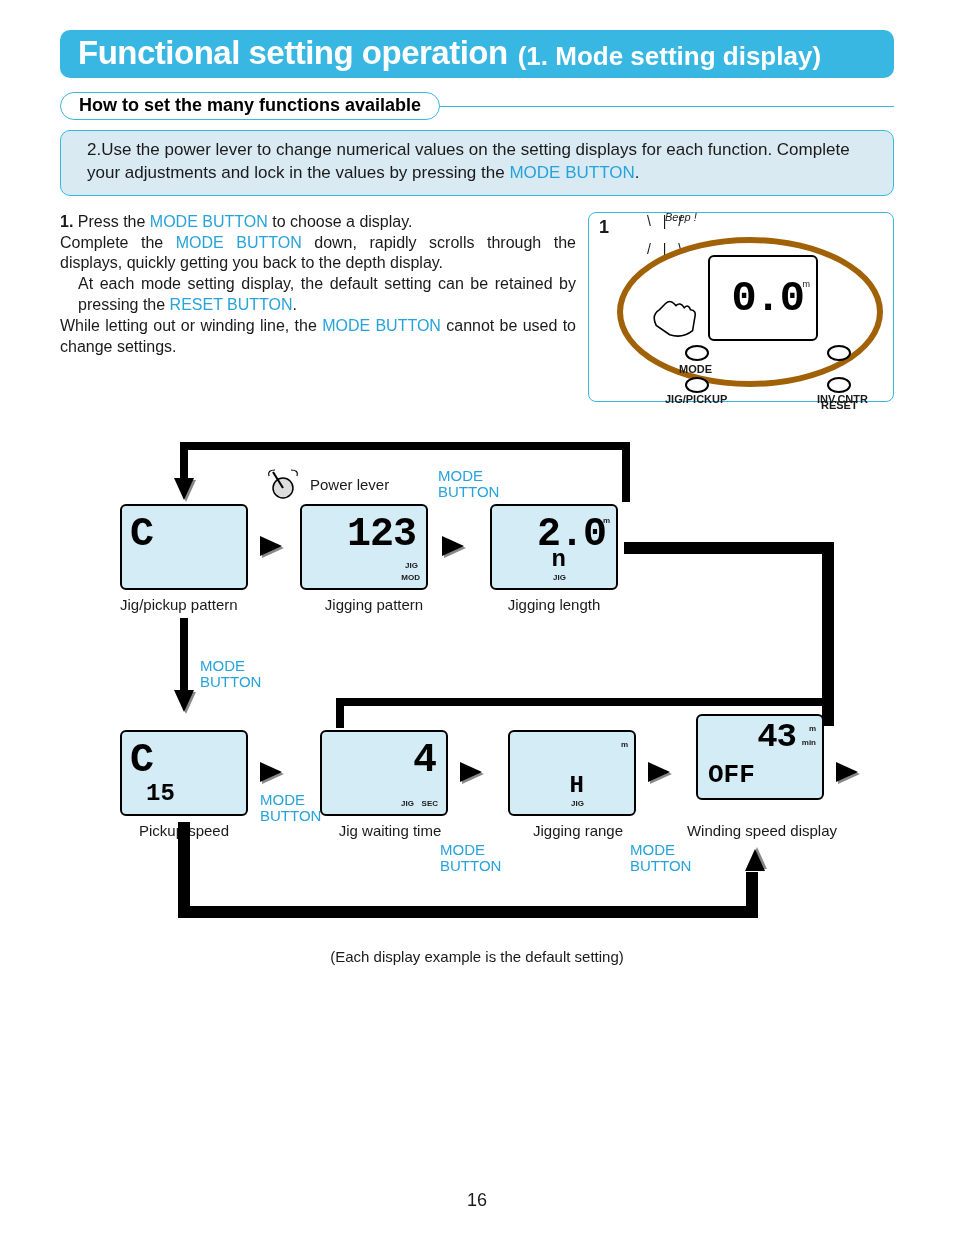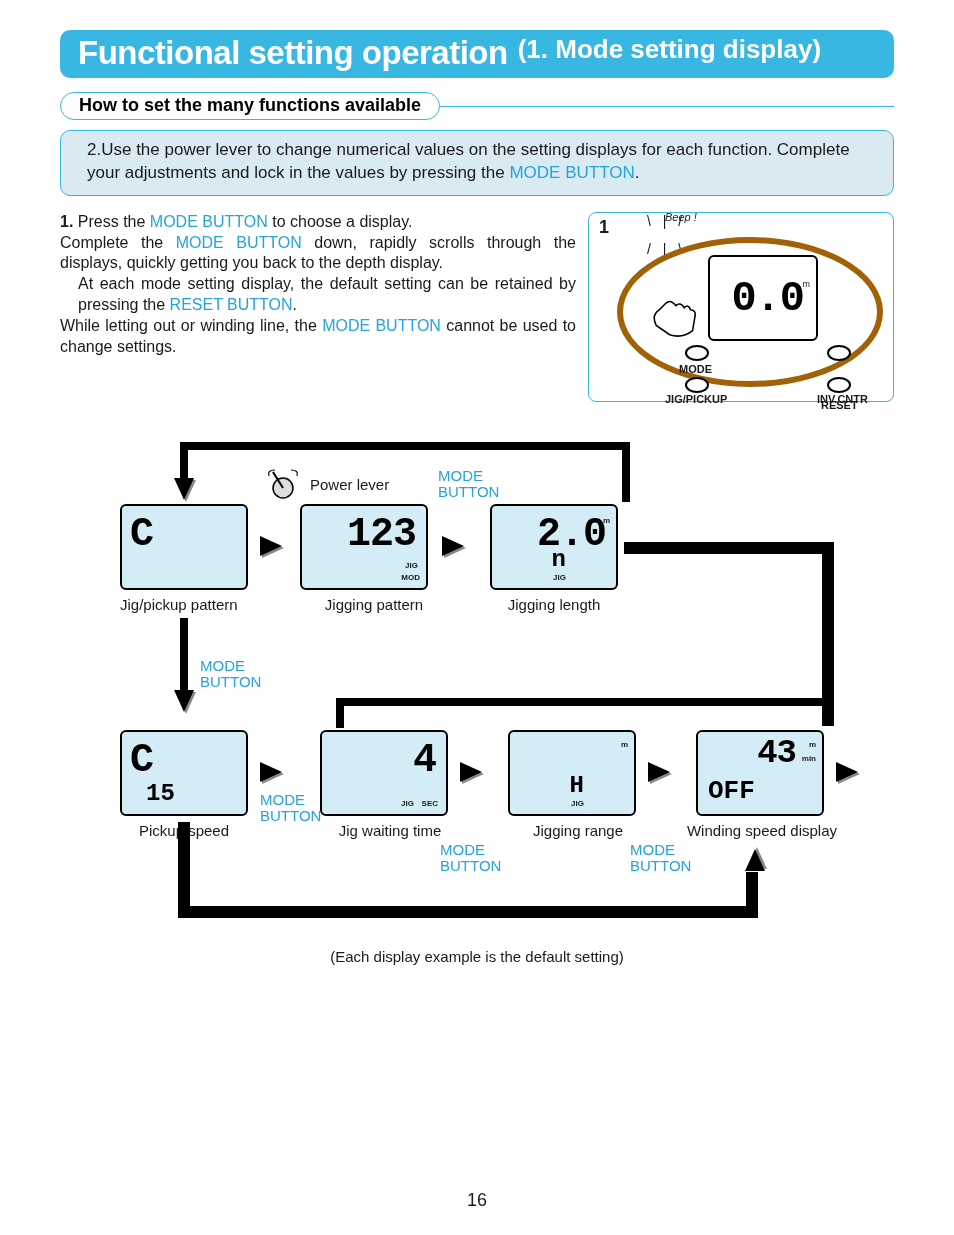--- a/index.html
+++ b/index.html
@@ -19,21 +19,21 @@
     height:1235px;
     padding:30px 60px 0 60px;
     position:relative;
   }
   .banner{
     background:var(--banner-blue);
     color:#fff;
     border-radius:10px;
     padding:4px 18px 6px 18px;
     display:flex;
-    align-items:flex-start;
+    align-items:flex-end;
     gap:10px;
     margin-bottom:14px;
   }
   .banner .main{
     font-size:33px;
     font-weight:700;
     font-stretch:condensed;
     letter-spacing:-0.5px;
     font-family:"Arial Narrow",Arial,Helvetica,sans-serif;
   }
@@ -311,21 +311,21 @@
     <span class="tag" style="right:6px;top:8px;">m</span>
     <span class="seg mid" style="right:50px;">H</span>
     <span class="tag" style="right:50px;bottom:6px;">JIG</span>
   </div>
   <div class="cap" style="left:448px;top:390px;width:140px;">Jigging range</div>
 
   <div class="arrow" style="left:588px;top:330px;"></div>
   <div class="mb" style="left:570px;top:410px;white-space:pre-line;">MODE
 BUTTON</div>
 
-  <div class="screen" style="left:636px;top:298px;padding-left:19px;">
+  <div class="screen" style="left:636px;top:282px;padding-left:19px;">
     <span class="seg big" style="top:2px;font-size:34px;right:26px;">43</span>
     <span class="tag" style="right:6px;top:8px;">m</span>
     <span class="tag" style="right:6px;top:22px;">min</span>
     <span class="seg mid" style="left:10px;right:auto;top:44px;font-size:26px;">OFF</span>
   </div>
   <div class="cap" style="left:612px;top:390px;width:180px;">Winding speed display</div>
 
   <div class="arrow" style="left:776px;top:330px;"></div>
 
   <div class="pipe" style="left:118px;top:474px;width:580px;height:12px;"></div>

